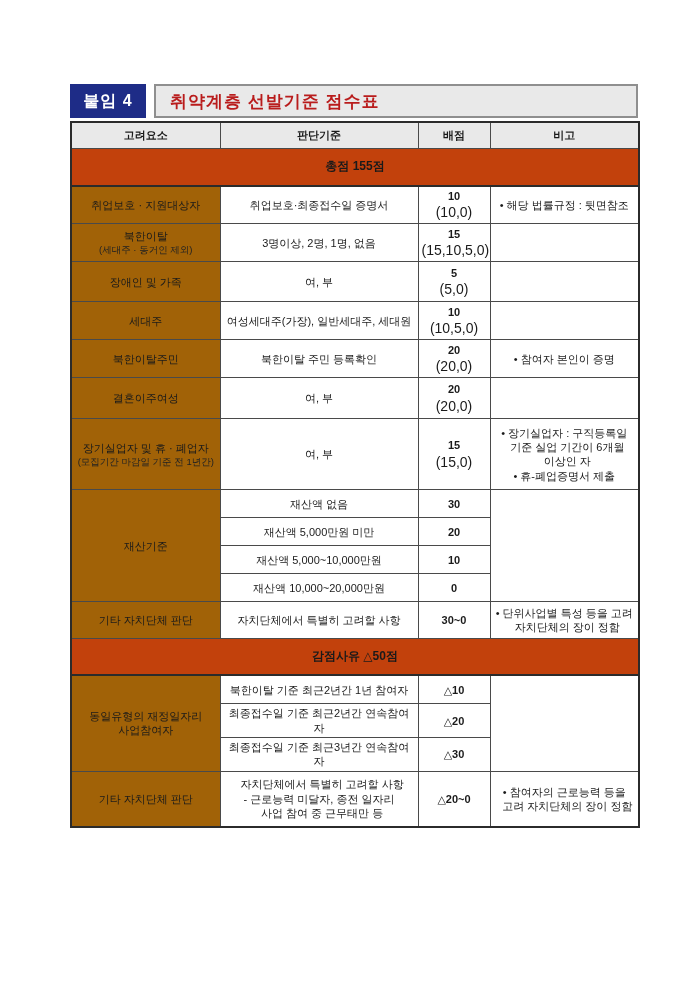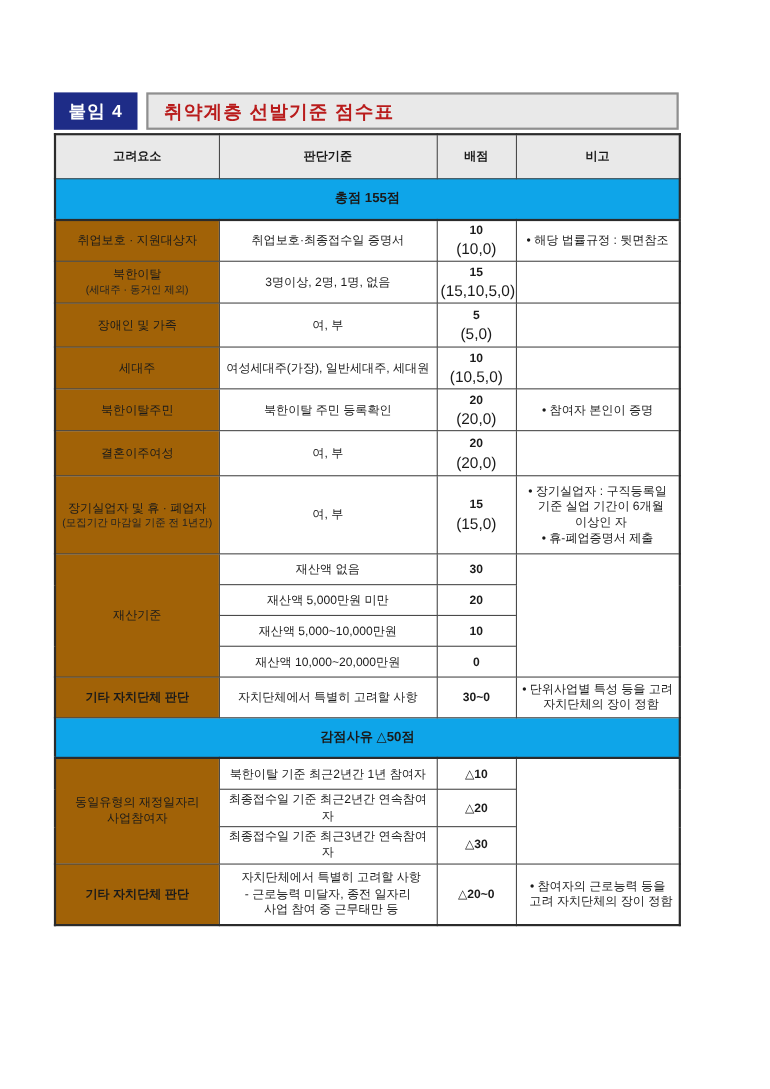--- a/index.html
+++ b/index.html
@@ -1,42 +1,42 @@
 <!DOCTYPE html>
 <html><head>
 <meta charset="utf-8">
 <style>
   * { margin:0; padding:0; box-sizing:border-box; }
   html,body { background:#ffffff; }
   body { font-family:"Liberation Sans","DejaVu Sans",sans-serif; color:#1a1a1a; }
   .page { position:relative; width:700px; height:990px; background:#ffffff; overflow:hidden; }
-  .content { position:absolute; left:49px; top:84px; width:568px; }
+  .content { position:absolute; left:70px; top:84px; width:568px; }
 
   
   .doc-header { display:flex; align-items:stretch; height:34px; }
   .badge { background:#1e2c87; color:#ffffff; font-weight:bold; font-size:16px;
            width:76px; display:flex; align-items:center; justify-content:center;
            letter-spacing:1px; }
   .title-box { flex:1; margin-left:8px; background:#e9e9e9; border:2px solid #8f8f8f;
                display:flex; align-items:center; padding-left:14px;
                font-size:17px; font-weight:bold; color:#b91c1c; letter-spacing:1px; }
 
   .side-label { margin-top:20px; font-size:10px; color:#222; }
 
   
   table.score { border-collapse:collapse; table-layout:fixed; width:568px;
                 margin-top:3px; border:2px solid #2b2b2b; }
   table.score th, table.score td { border:1px solid #4a4a4a; vertical-align:middle;
                 text-align:center; font-size:11px; line-height:1.3; padding:2px 3px; }
   thead th { background:#e9e9e9; font-weight:bold; font-size:11.5px;
              border-bottom:2px solid #2b2b2b; }
-  tr.section-row td { background:#0ea5e9; font-weight:bold; font-size:12px;
+  tr.section-row td { background:#c2410c; font-weight:bold; font-size:12px;
              border-top:1.5px solid #2b2b2b; border-bottom:2px solid #2b2b2b; }
   td.factor { background:#a16207; }
-  td.factor.bold { font-weight:bold; }
+  td.factor.bold { font-weight:normal; }
   .factor-sub { font-size:9.5px; color:#222; margin-top:1px; }
   td.note { text-align:left; padding-left:6px; font-size:10.5px; }
   .pre { white-space:pre-wrap; }
   .pre-center { white-space:pre-line; }
   .score-num { font-weight:bold; font-size:11px; }
   .score-sub { font-size:14px; font-weight:normal; }
   td.criteria-left { text-align:left; padding-left:8px; }
 </style>
 </head>
 <body>
@@ -51,21 +51,21 @@
 
 
     <table class="score">
       <colgroup>
         <col style="width:149px">
           <col style="width:198px">
           <col style="width:72px">
           <col style="width:149px">
       </colgroup>
       <thead>
-        <tr style="height:40px">
+        <tr style="height:26px">
           <th>고려요소</th>
           <th>판단기준</th>
           <th>배점</th>
           <th>비고</th>
         </tr>
       </thead>
       <tbody>
         <tr class="section-row" style="height:38px">
           <td colspan="4">총점  155점</td>
         </tr>

